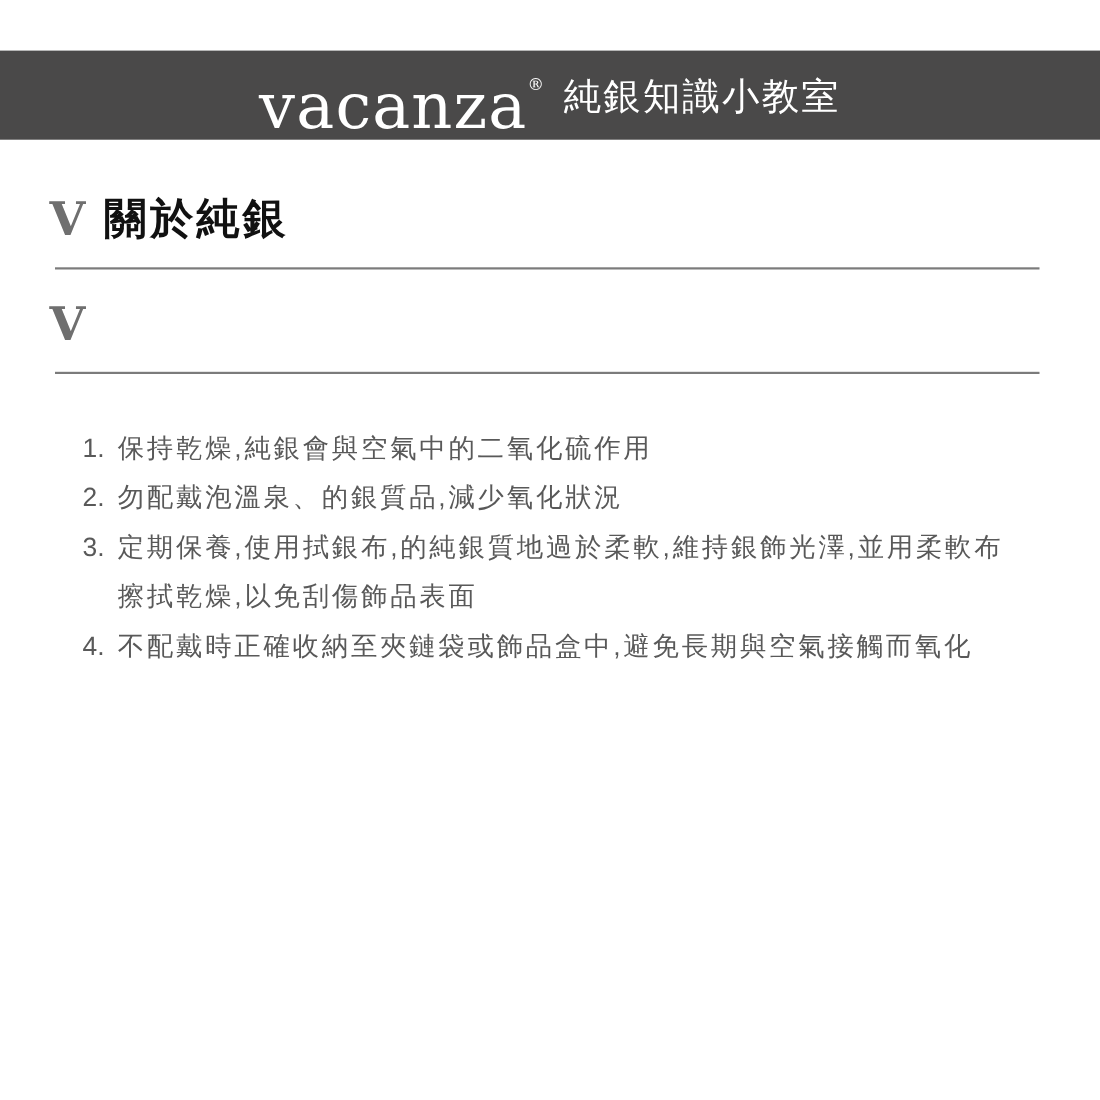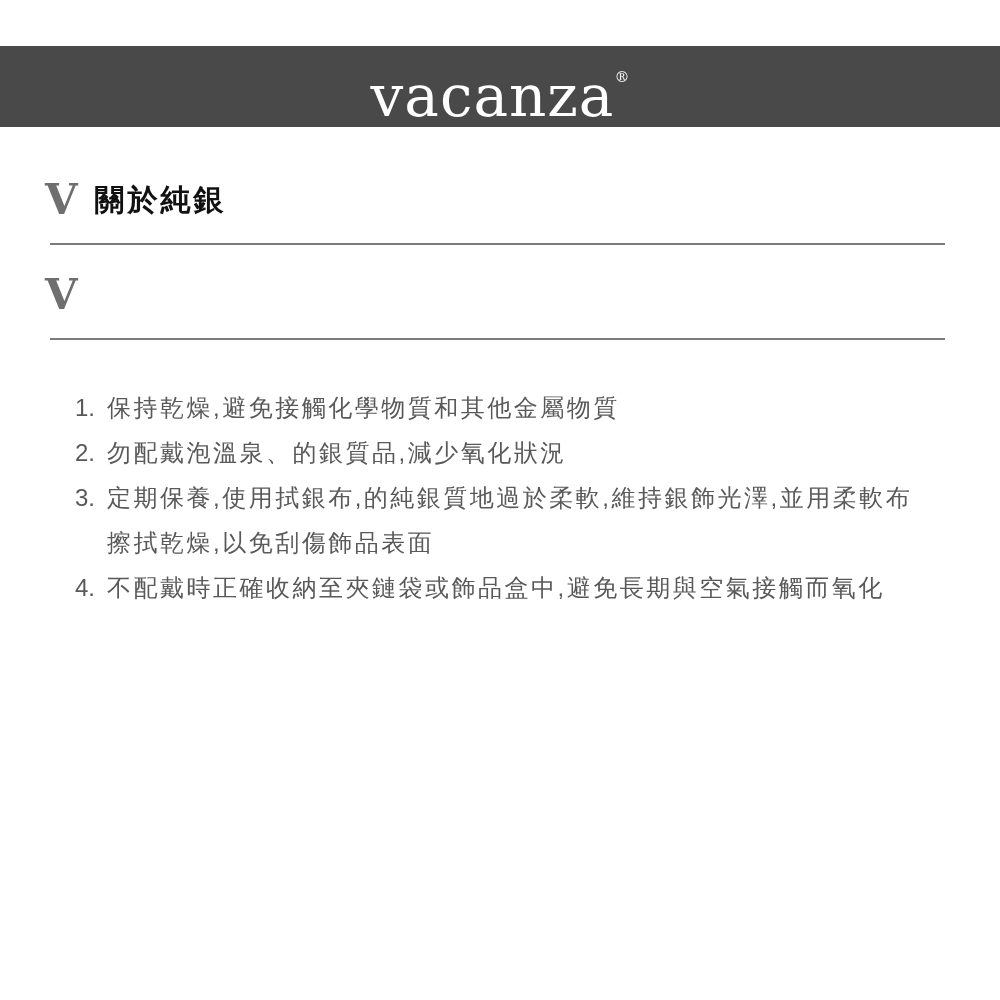--- a/index.html
+++ b/index.html
@@ -47,21 +47,21 @@
   .section-heading.first { margin-top: 53px; }
   .section-heading.second { margin-top: 30px; }
   .v-marker {
     font-family: "DejaVu Serif", serif;
     font-weight: bold;
     font-size: 42px;
     line-height: 40px;
     color: #6f6f6f;
   }
   .heading-text {
-    font-size: 30px;
+    font-size: 39px;
     line-height: 40px;
     font-weight: bold;
     color: #111111;
     letter-spacing: 3px;
   }
   .divider {
     margin-top: 23px;
     margin-left: 5px;
     width: 895px;
     border-top: 2px solid #7b7b7b;
@@ -94,20 +94,21 @@
     flex: 0 0 32px;
     letter-spacing: 0;
   }
   .item-text { flex: 1; }
 </style>
 </head>
 <body>
 
 <header class="banner">
   <span class="brand"><span>vacanza</span><sup>®</sup></span>
+  <span class="banner-title">純銀知識小教室</span>
 </header>
 
 <main class="content">
 
   <section>
     <div class="section-heading first">
       <span class="v-marker">V</span>
       <h2 class="heading-text">關於純銀</h2>
     </div>
     <div class="divider"></div>
@@ -115,21 +116,21 @@
 
   <section>
     <div class="section-heading second">
       <span class="v-marker">V</span>
     </div>
     <div class="divider"></div>
 
     <ol class="care-list">
       <li class="care-item">
         <span class="item-num">1.</span>
-        <span class="item-text">保持乾燥,避免接觸化學物質和其他金屬物質</span>
+        <span class="item-text">保持乾燥,純銀會與空氣中的二氧化硫作用</span>
       </li>
       <li class="care-item">
         <span class="item-num">2.</span>
         <span class="item-text">勿配戴泡溫泉、的銀質品,減少氧化狀況</span>
       </li>
       <li class="care-item">
         <span class="item-num">3.</span>
         <span class="item-text">定期保養,使用拭銀布,的純銀質地過於柔軟,維持銀飾光澤,並用柔軟布擦拭乾燥,以免刮傷飾品表面</span>
       </li>
       <li class="care-item">

